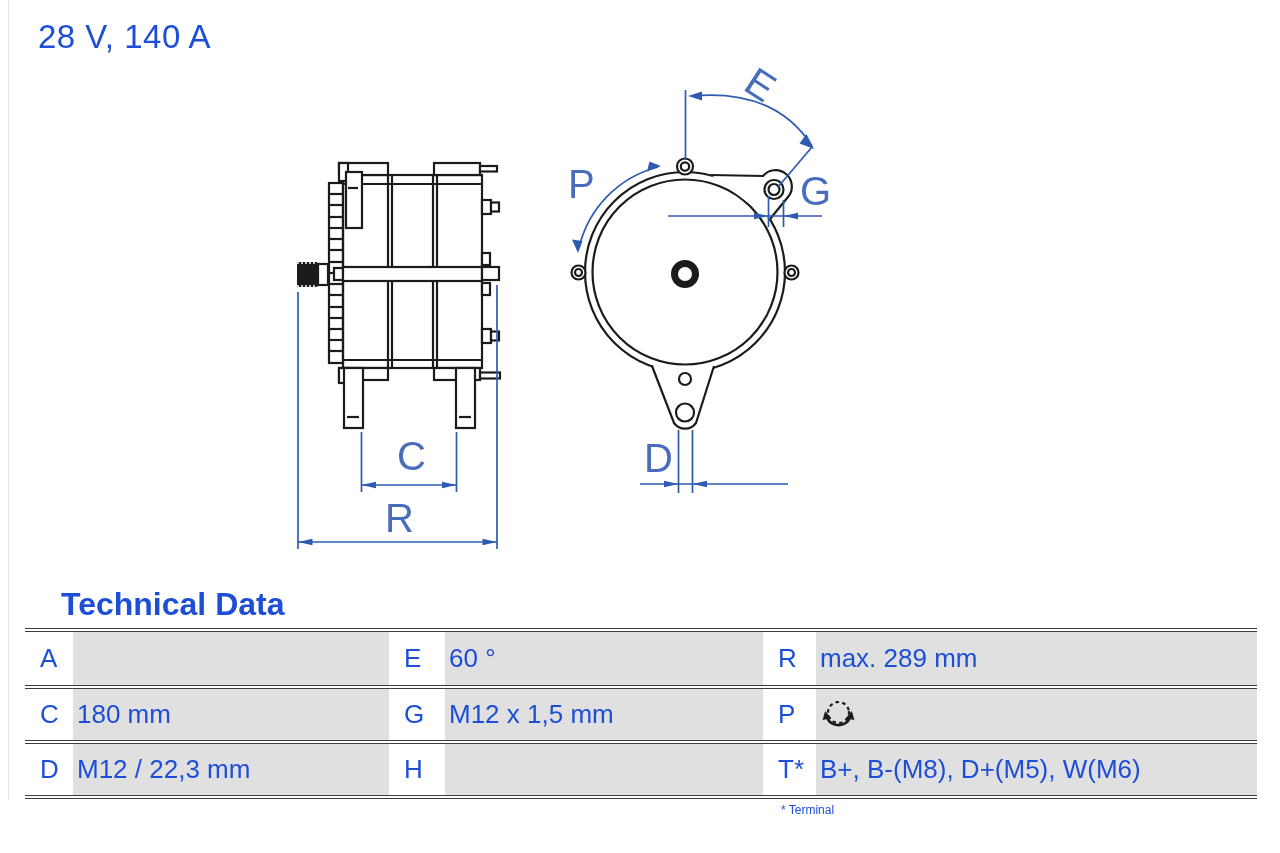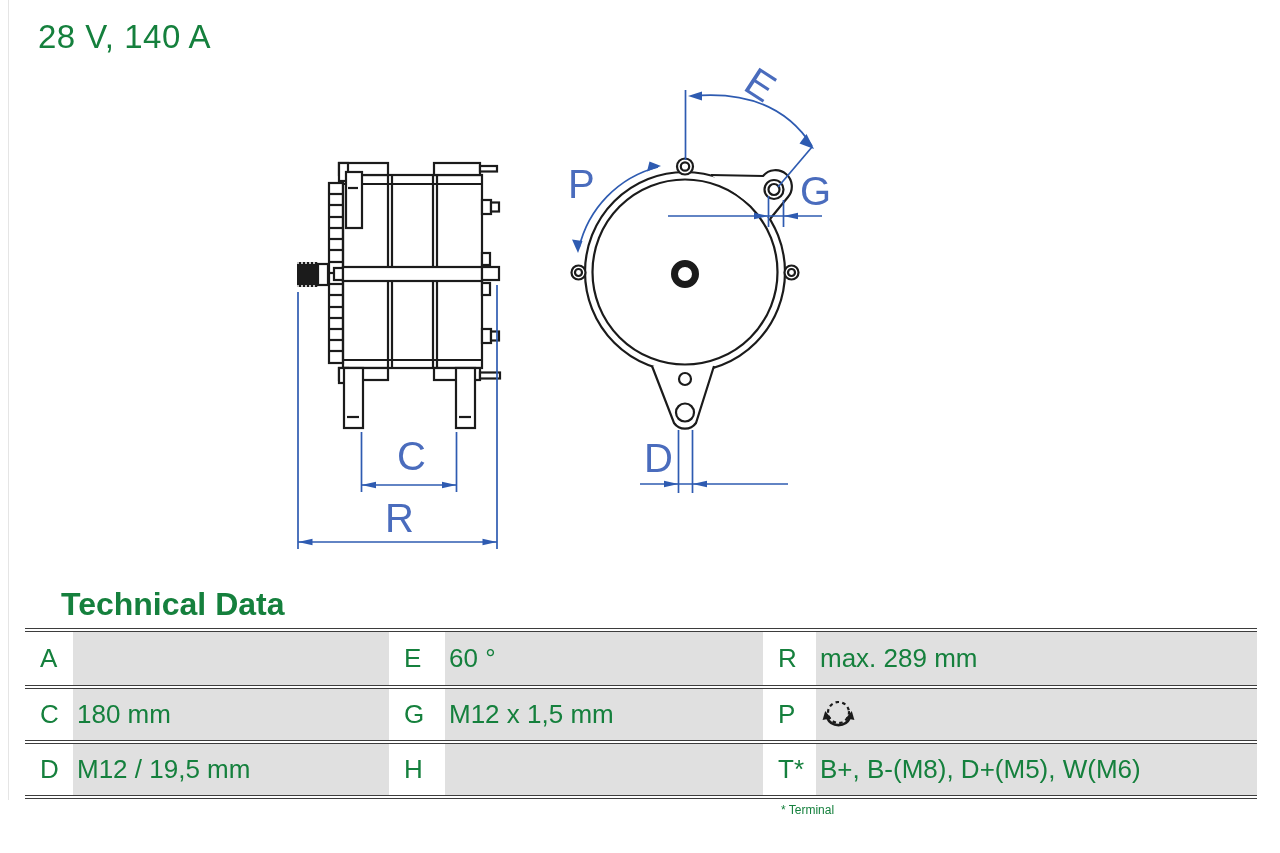--- a/index.html
+++ b/index.html
@@ -1,18 +1,18 @@
 <!DOCTYPE html>
 <html><head>
 <meta charset="utf-8">
 <style>
   html,body{margin:0;padding:0;background:#ffffff;}
   #page{
     position:relative;width:1280px;height:853px;background:#ffffff;overflow:hidden;
-    font-family:"Liberation Sans",sans-serif;color:#15803d;
+    font-family:"Liberation Sans",sans-serif;color:#1d4ed8;
   }
   .edge-line{position:absolute;left:8px;top:0;width:1px;height:800px;background:#e5e5e5;}
   .page-title{position:absolute;left:38px;top:18px;font-size:33px;font-weight:400;letter-spacing:0.5px;}
   .section-heading{position:absolute;left:38px;top:586px;font-size:32px;font-weight:700;margin-left:23px;}
   #drawing{position:absolute;left:0;top:0;}
   .blk{stroke:#1b1b1b;stroke-width:2.2;fill:none;}
   .blkf{stroke:#1b1b1b;stroke-width:2.2;fill:#ffffff;}
   .blu{stroke:#2e5bb1;stroke-width:1.7;fill:none;}
   .bluf{fill:#2e5bb1;stroke:none;}
   .dim-letter{fill:#4a6cbd;font-size:40px;font-family:"Liberation Sans",sans-serif;font-weight:400;}
@@ -198,21 +198,21 @@
           <circle cx="18.5" cy="13.5" r="10.5" fill="none" stroke="#1b1b1b" stroke-width="2.2" stroke-dasharray="3.6,3.2" transform="rotate(-8 18.5 13.5)"></circle>
           <path d="M7,18.5 A12.5,12.5 0 0 0 30,18.5" fill="none" stroke="#1b1b1b" stroke-width="2.6"></path>
           <polygon points="5.2,12 2.6,21 11.2,19.2" fill="#1b1b1b"></polygon>
           <polygon points="31.8,12 34.4,21 25.8,19.2" fill="#1b1b1b"></polygon>
         </svg>
       </div>
     </div>
     <div class="rule"></div>
     <div class="trow r2">
       <div class="cell-label">D</div>
-      <div class="cell-value">M12 / 19,5 mm</div>
+      <div class="cell-value">M12 / 22,3 mm</div>
       <div class="cell-label">H</div>
       <div class="cell-value"></div>
       <div class="cell-label">T*</div>
       <div class="cell-value">B+, B-(M8), D+(M5), W(M6)</div>
     </div>
     <div class="rule"></div>
   </div>
 
   <div class="footnote">* Terminal</div>
 </div>

